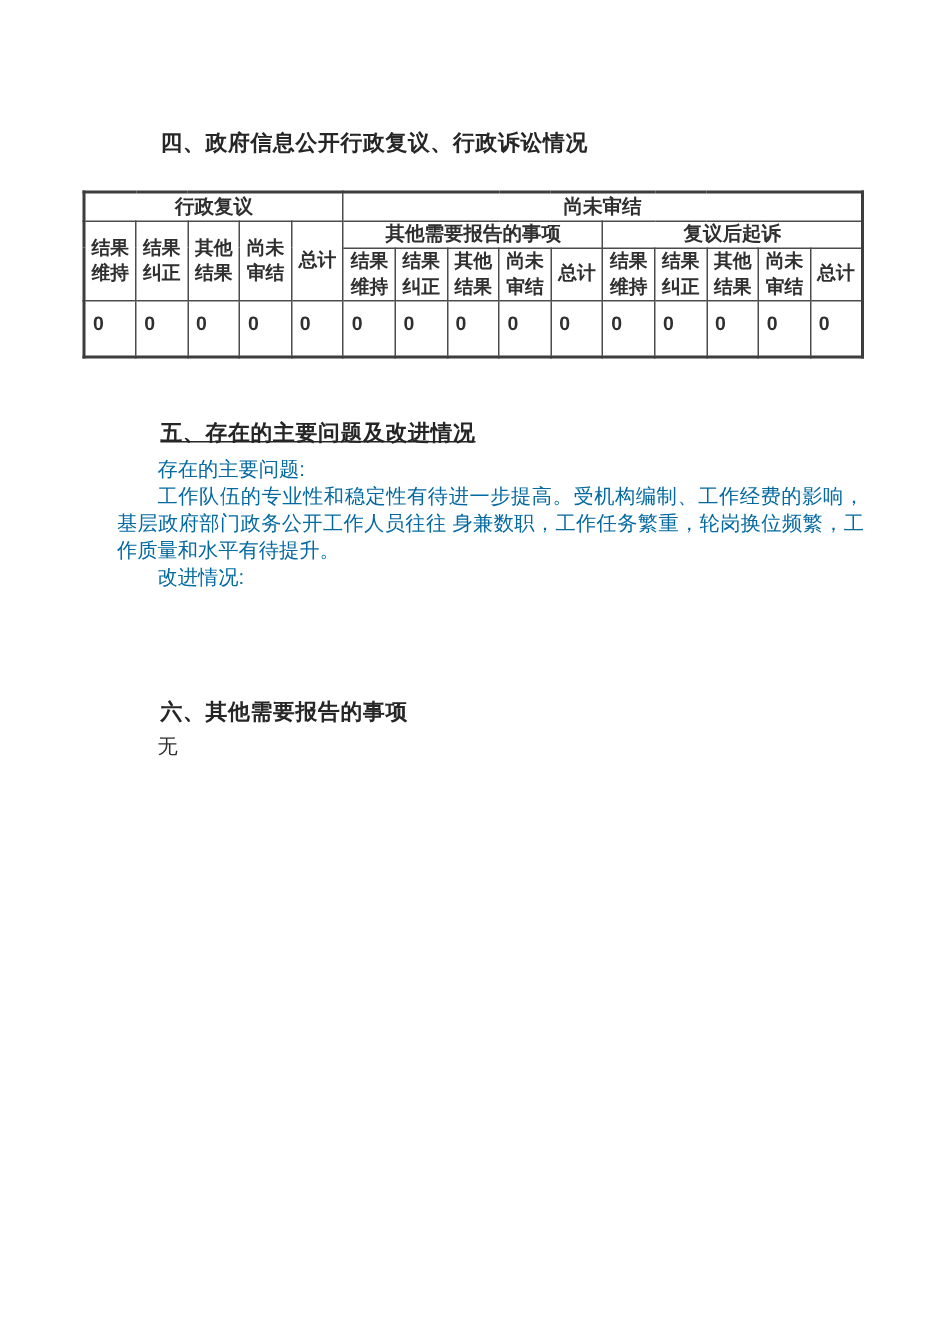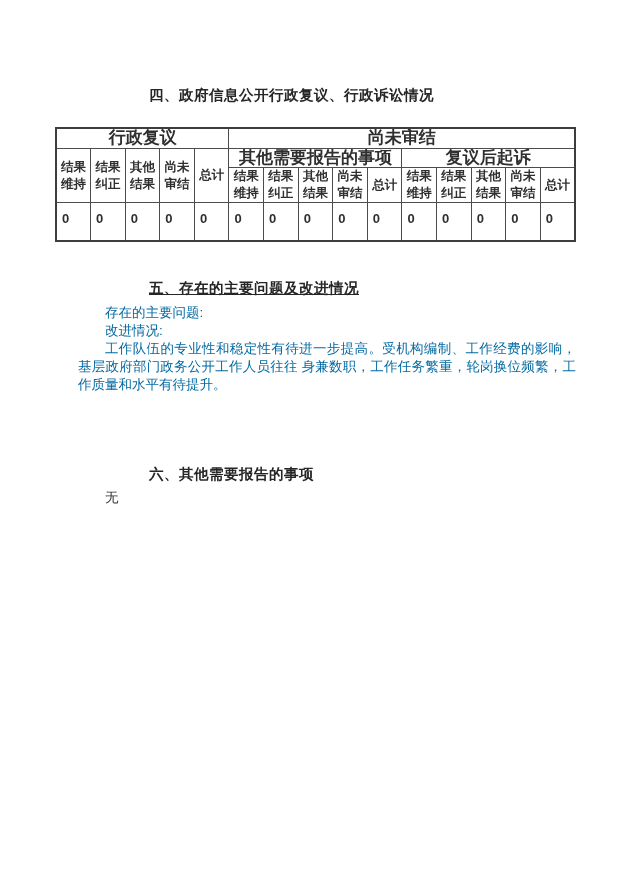--- a/index.html
+++ b/index.html
@@ -14,21 +14,20 @@
     overflow: hidden;
   }
   .sec-heading {
     position: absolute;
     left: 107px;
     font-size: 14.5px;
     font-weight: 700;
     color: #262626;
     letter-spacing: 0.5px;
     white-space: nowrap;
-    margin-left: 42px;
   }
   .h4 { top: 86px; }
   .h5 { top: 279px; text-decoration: underline; }
   .h6 { top: 465px; }
 
   
   table.stats {
     position: absolute;
     left: 55px;
     top: 127px;
@@ -42,21 +41,21 @@
     color: #2f2f2f;
     overflow: hidden;
   }
   tr.r1 { height: 19px; }
   tr.r2 { height: 18px; }
   tr.r3 { height: 35px; }
   tr.r4 { height: 38px; }
   td.gh {
     text-align: center;
     vertical-align: middle;
-    font-size: 17px;
+    font-size: 13px;
     font-weight: 700;
     line-height: 1.1;
   }
   td.ch {
     text-align: center;
     vertical-align: middle;
     font-size: 12.5px;
     font-weight: 700;
     line-height: 17px;
     word-break: break-all;
@@ -151,21 +150,21 @@
       <td class="val">0</td>
       <td class="val">0</td>
     </tr>
   </tbody>
     </table>
 
   <div class="sec-heading h5">五、存在的主要问题及改进情况</div>
 
   <div class="body-text">
     <p>存在的主要问题:</p>
+    <p>工作队伍的专业性和稳定性有待进一步提高。受机构编制、工作经费的影响，基层政府部门政务公开工作人员往往 身兼数职，工作任务繁重，轮岗换位频繁，工作质量和水平有待提升。</p>
     <p>改进情况:</p>
-    <p>工作队伍的专业性和稳定性有待进一步提高。受机构编制、工作经费的影响，基层政府部门政务公开工作人员往往 身兼数职，工作任务繁重，轮岗换位频繁，工作质量和水平有待提升。</p>
   </div>
 
   <div class="sec-heading h6">六、其他需要报告的事项</div>
 
   <div class="none-text">无</div>
 
 </div>
 
 </body></html>

